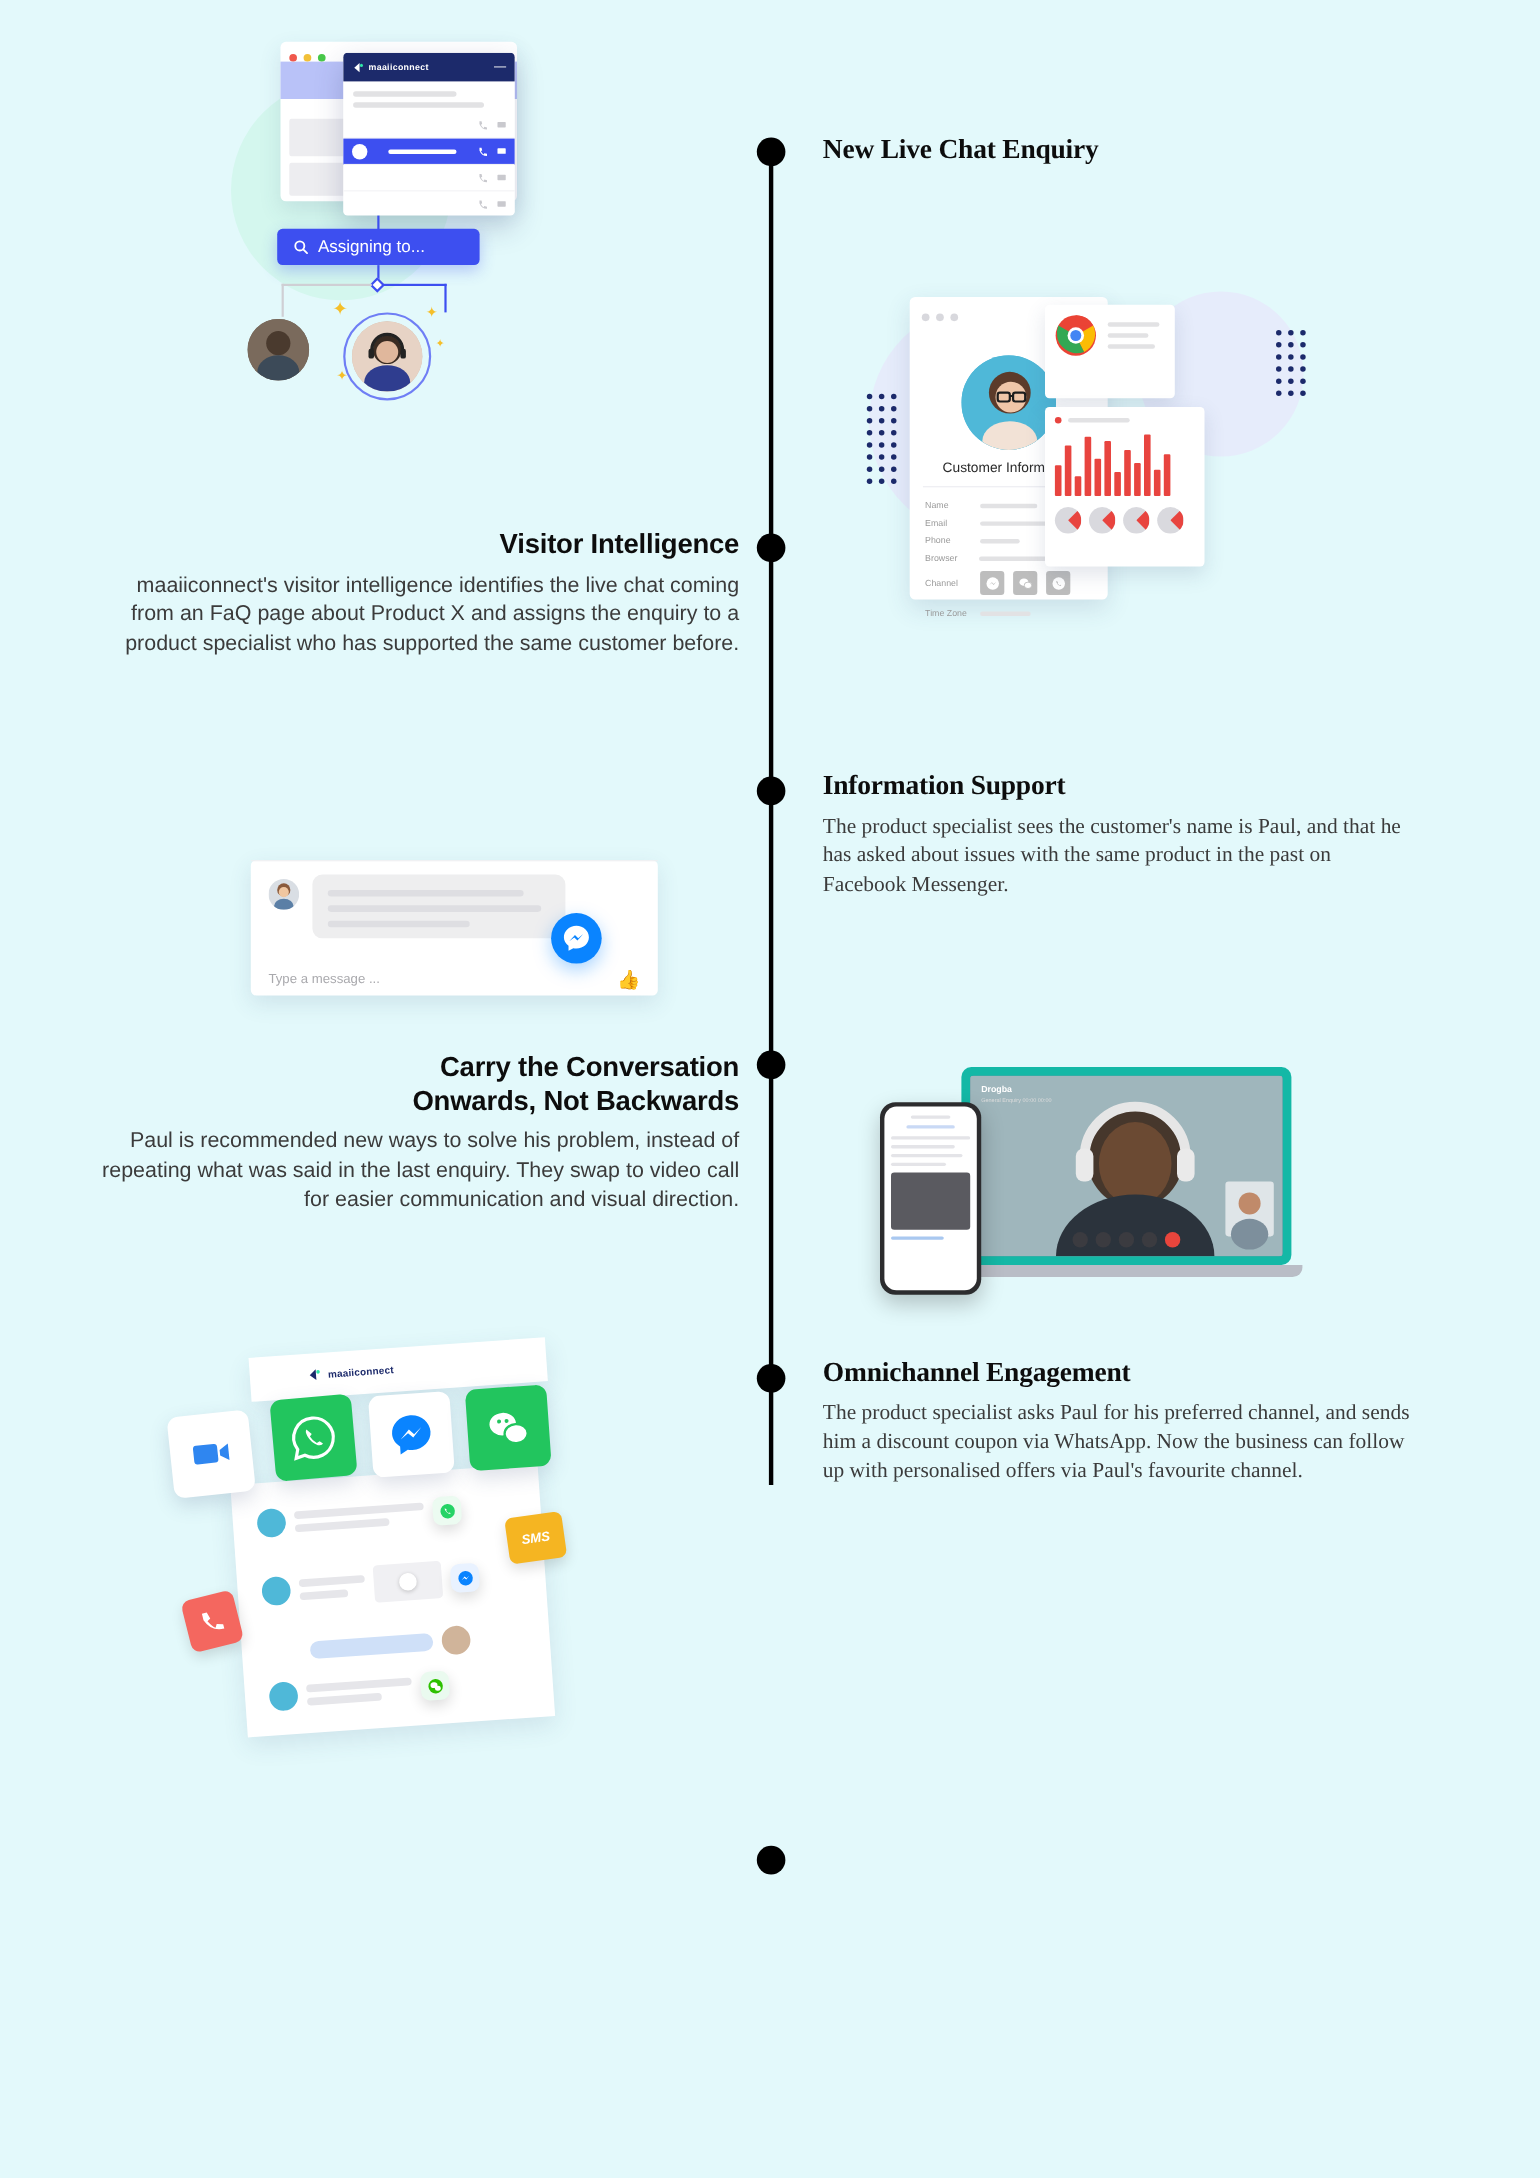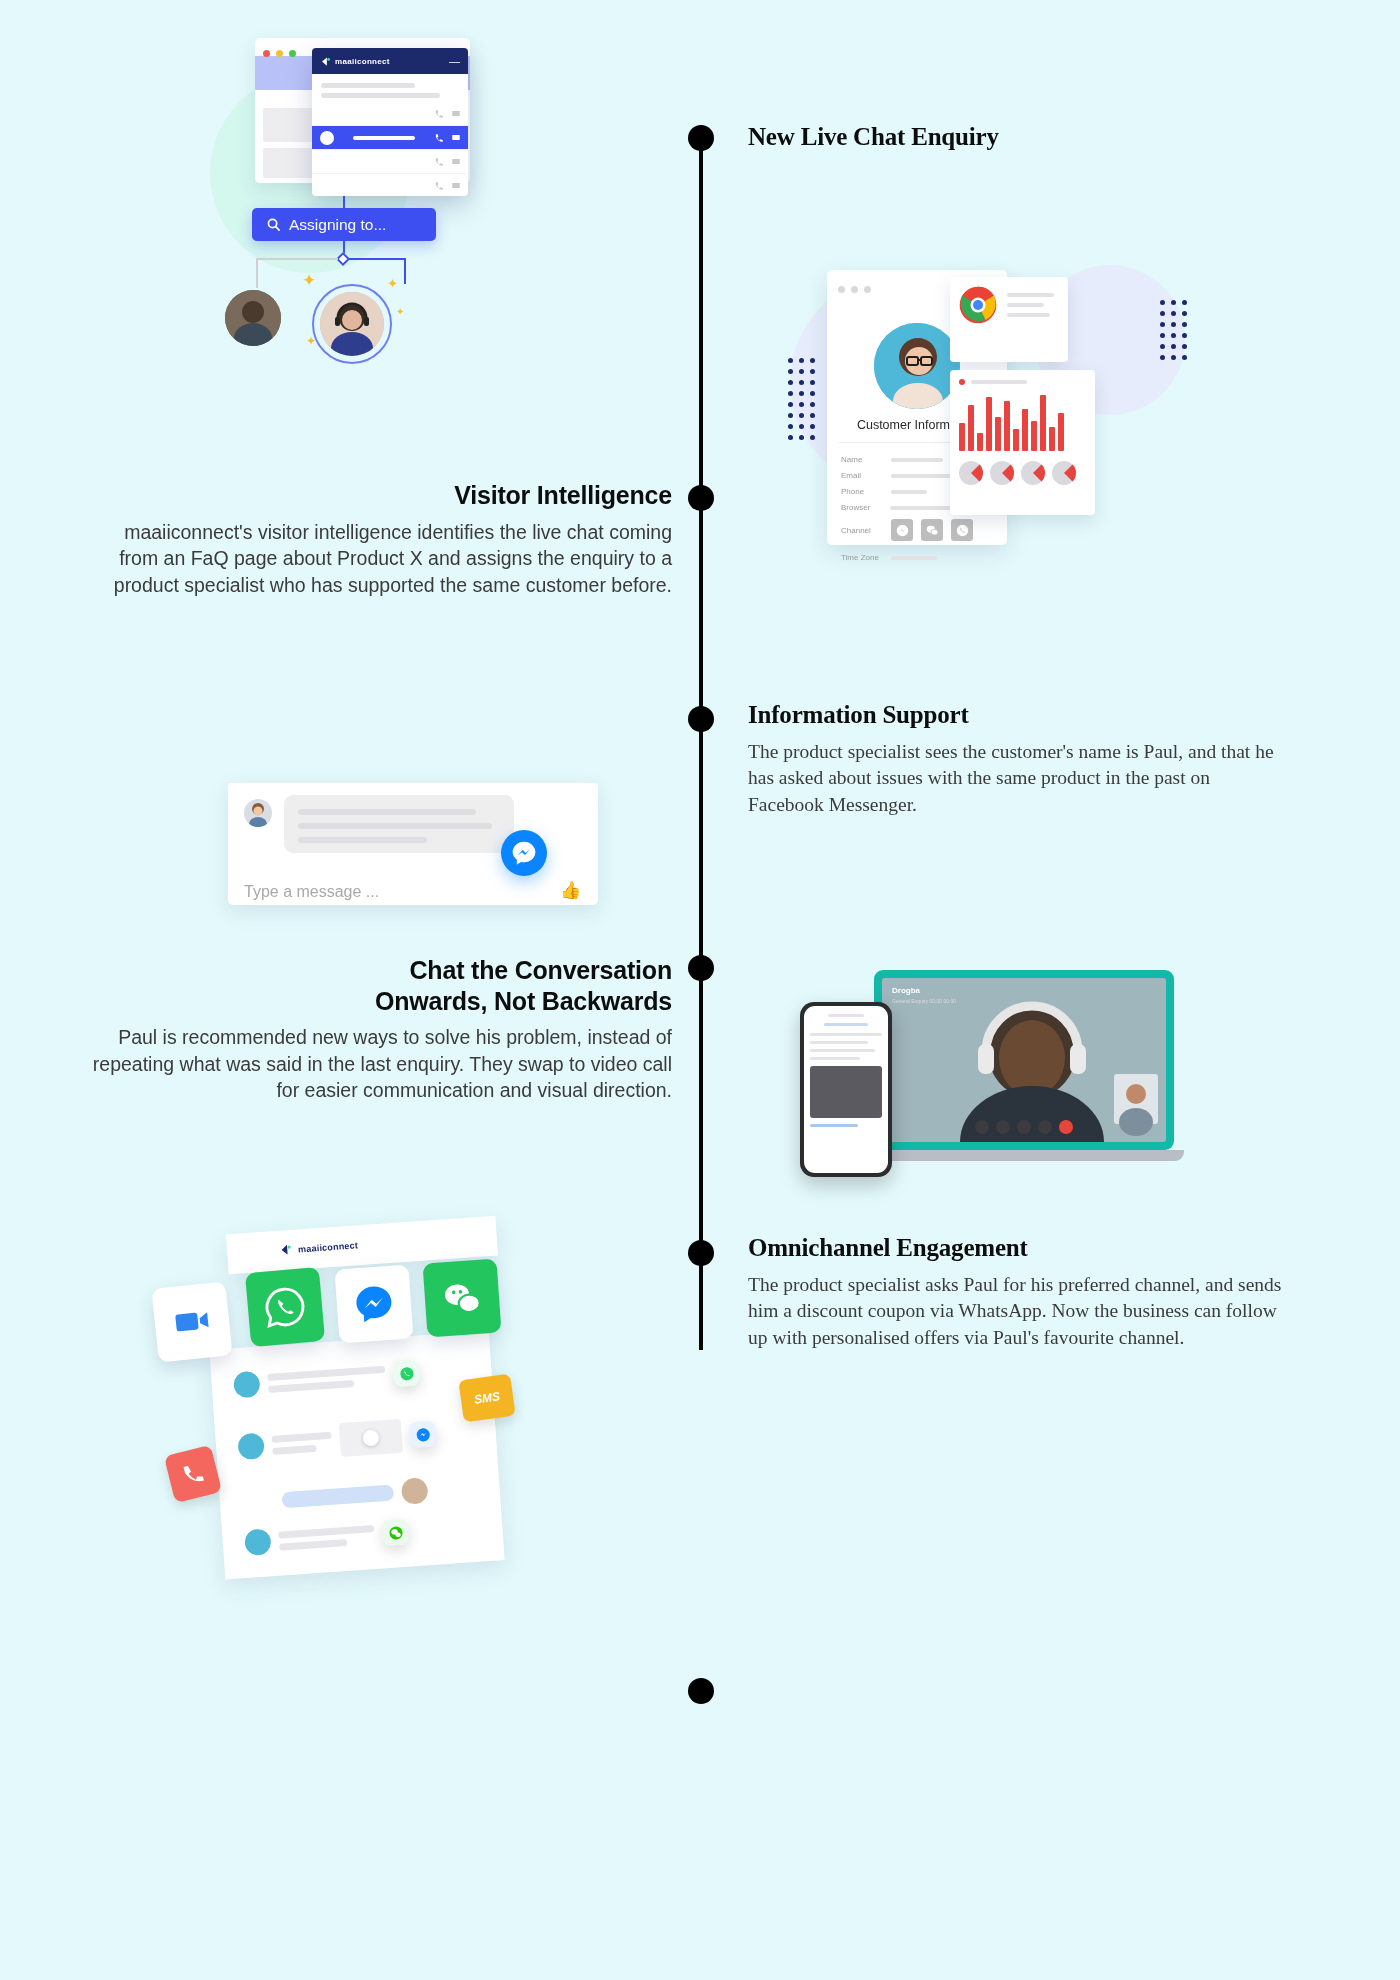--- a/index.html
+++ b/index.html
@@ -88,21 +88,21 @@
   #ill2 .pie::after{content:"";position:absolute;inset:0;background:#e8443f;
                     clip-path:polygon(50% 50%,100% 0,100% 100%);}
 
   
   #ill3 { left: 228px; top: 690px; width: 380px; height: 220px; }
   #ill3 .cbox{width:370px;height:123px;background:#fff;border-radius:5px;
               box-shadow:0 7px 20px rgba(60,80,120,.12);position:relative;}
   #ill3 .ava{position:absolute;left:16px;top:17px;width:28px;height:28px;border-radius:50%;overflow:hidden;}
   #ill3 .bub{position:absolute;left:56px;top:13px;width:230px;height:58px;background:#eeeeef;border-radius:9px;padding:14px 14px;}
   #ill3 .tline{border-top:1px solid #eeeef1;margin-top:92px;}
-  #ill3 .ph{font-size:16px;color:#a9a9ad;position:absolute;left:16px;top:101px;}
+  #ill3 .ph{font-size:12px;color:#a9a9ad;position:absolute;left:16px;top:101px;}
   #ill3 .thumb{position:absolute;right:16px;top:98px;color:#3d8ef0;font-size:17px;}
   #ill3 .fb{position:absolute;left:273px;top:140px;width:46px;height:46px;border-radius:50%;
             background:#0a84ff;box-shadow:0 6px 16px rgba(10,132,255,.35);
             display:flex;align-items:center;justify-content:center;}
 
   
   #ill4 { left: 800px; top: 970px; width: 400px; height: 215px; }
   #ill4 .lid{position:absolute;left:74px;top:0;width:300px;height:180px;background:#14b8a6;
              border-radius:9px;padding:8px;}
   #ill4 .scr{width:100%;height:100%;background:#7b9aa8;border-radius:3px;position:relative;overflow:hidden;}
@@ -156,21 +156,21 @@
     <p>maaiiconnect's visitor intelligence identifies the live chat coming from an FaQ page about Product X and assigns the enquiry to a product specialist who has supported the same customer before.</p>
   </div>
 
   <div class="txt right" style="top:700px">
     <h2>Information Support</h2>
     <p>The product specialist sees the customer's name is Paul, and that he has asked about issues with the same product in the past on Facebook Messenger.</p>
   </div>
 
   <div class="txt left" style="top:955px">
     <h2>
-      <span>Chat the Conversation</span><br>
+      <span>Carry the Conversation</span><br>
       <span>Onwards, Not Backwards</span>
     </h2>
     <p>Paul is recommended new ways to solve his problem, instead of repeating what was said in the last enquiry. They swap to video call for easier communication and visual direction.</p>
   </div>
 
   <div class="txt right" style="top:1233px">
     <h2>Omnichannel Engagement</h2>
     <p>The product specialist asks Paul for his preferred channel, and sends him a discount coupon via WhatsApp. Now the business can follow up with personalised offers via Paul's favourite channel.</p>
   </div>
 

